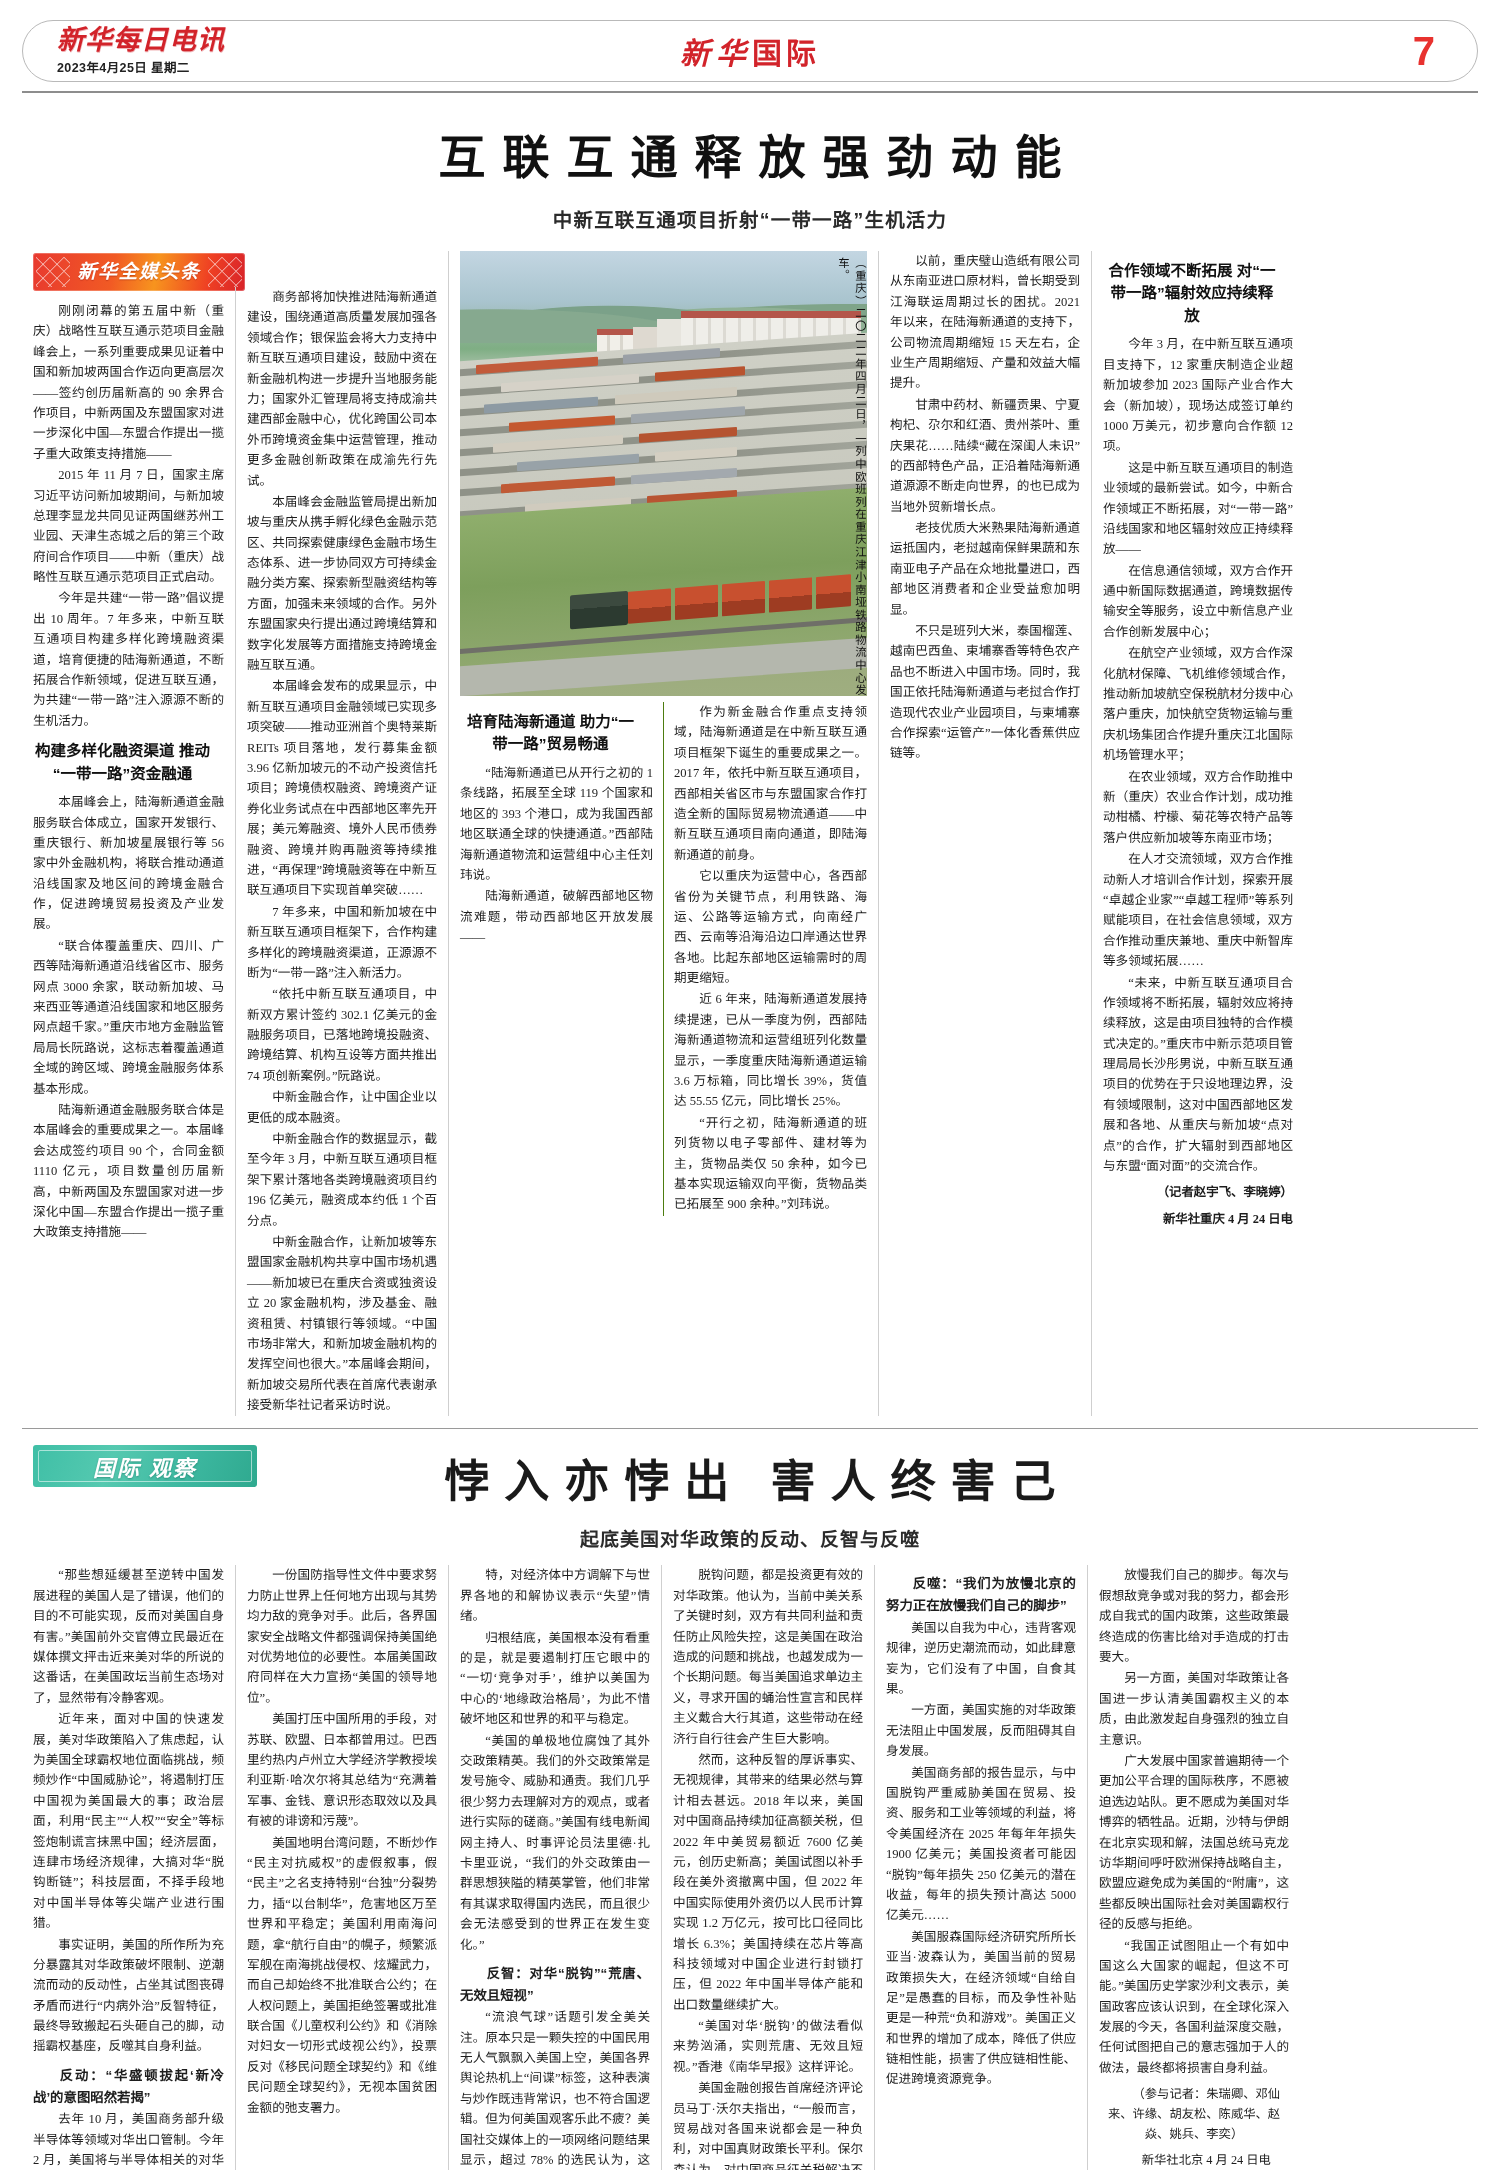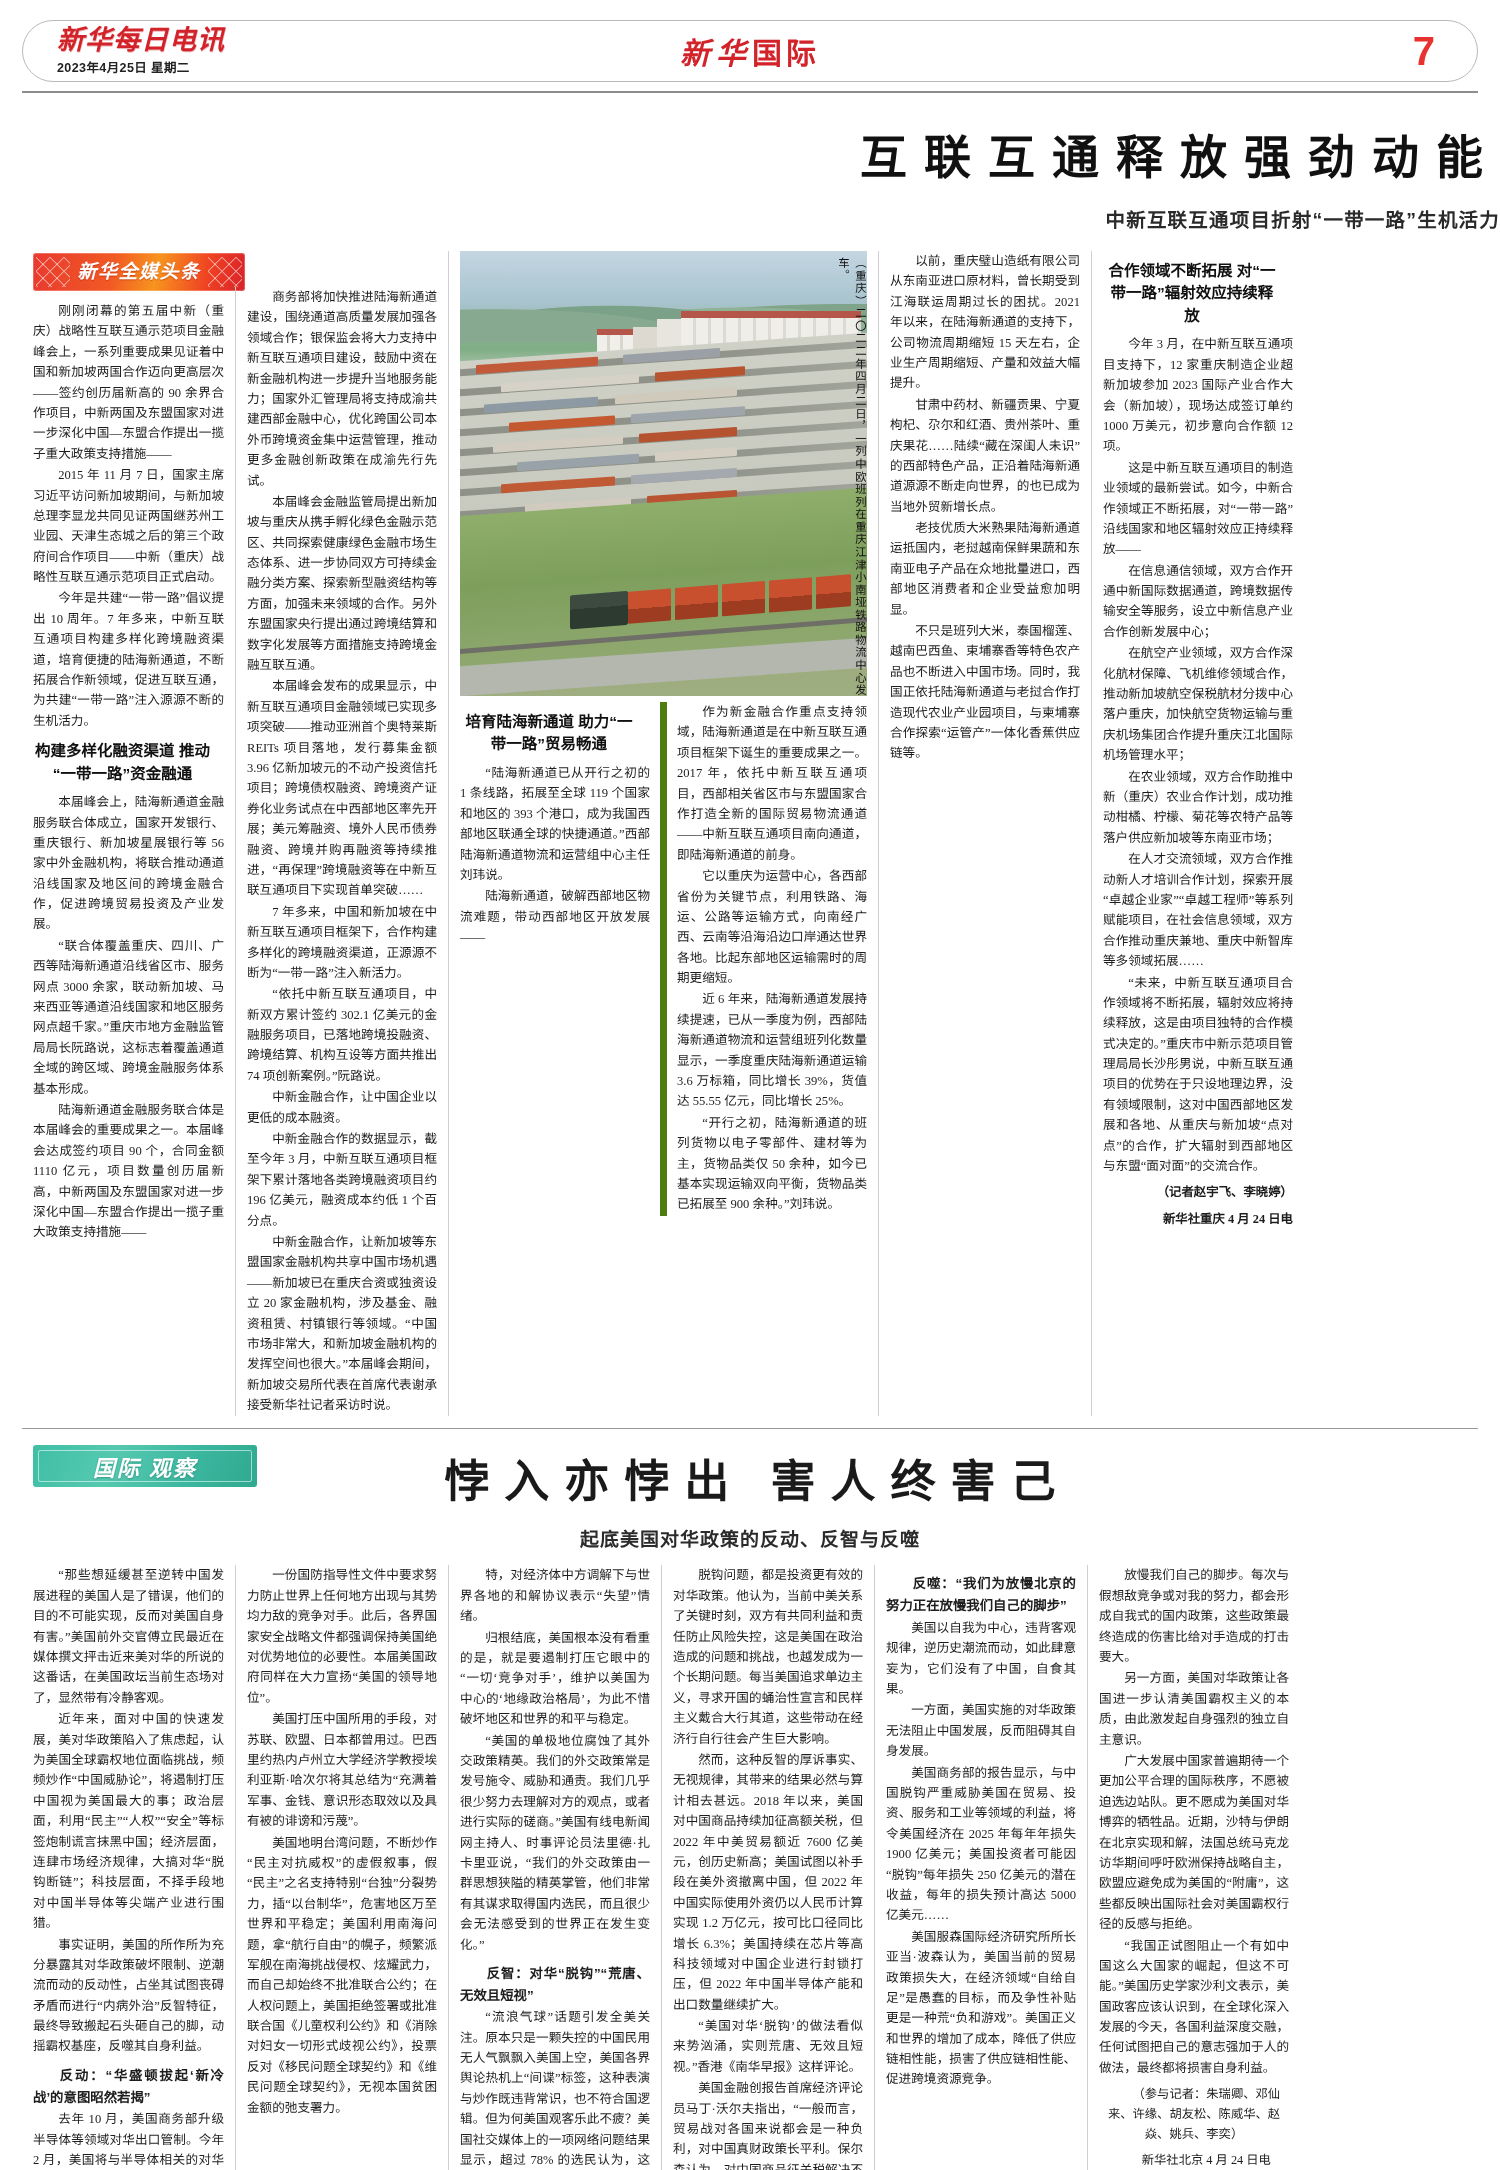--- a/index.html
+++ b/index.html
@@ -50,21 +50,21 @@
   }
   .mast-title .blk { font-style: normal; letter-spacing: 4px; }
   .mast-right { margin-left: auto; padding-right: 42px; }
   .page-num {
     font-family: "Liberation Sans", sans-serif;
     font-size: 40px; font-weight: 700; color: #e8322f;
   }
   .rule-top { margin: 9px 22px 0 22px; border-top: 2.2px solid #8d8d8d; }
 
   
-  .headline-wrap { margin-top: 26px; text-align: right; }
+  .headline-wrap { margin-top: 26px; text-align: center; }
   h1.headline {
     font-family: "Liberation Serif", "DejaVu Serif", serif;
     font-size: 47px; font-weight: 700;
     letter-spacing: 17px; color: #111;
     text-indent: 17px;
   }
   .subhead {
     margin-top: 16px;
     font-family: "Liberation Sans", sans-serif;
     font-size: 19.5px; font-weight: 600;
@@ -336,21 +336,21 @@
             <div class="car" style="left:53%; width:11%;"></div>
             <div class="car" style="left:65%; width:11%;"></div>
             <div class="car" style="left:77%; width:11%;"></div>
             <div class="car" style="left:89%; width:9%;"></div>
           </div>
           <div class="ph-road"></div>
         </div>
         <div class="photo-caption">（重庆）二〇二二年四月二日，一列中欧班列在重庆江津小南垭铁路物流中心发车。</div>
       </div>
       <div style="display:flex; margin-top:6px;">
-        <div style="flex:1; padding-right:10px; border-right:7px solid #4d7c0f;">
+        <div style="flex:1; padding-right:10px; border-right:1px solid #4d7c0f;">
           <p></p>
           <div class="subhd">培育陆海新通道 助力“一带一路”贸易畅通</div>
           <p>“陆海新通道已从开行之初的 1 条线路，拓展至全球 119 个国家和地区的 393 个港口，成为我国西部地区联通全球的快捷通道。”西部陆海新通道物流和运营组中心主任刘玮说。</p>
           <p>陆海新通道，破解西部地区物流难题，带动西部地区开放发展——</p>
         </div>
         <div style="flex:1; padding-left:10px;">
           <p>作为新金融合作重点支持领域，陆海新通道是在中新互联互通项目框架下诞生的重要成果之一。2017 年，依托中新互联互通项目，西部相关省区市与东盟国家合作打造全新的国际贸易物流通道——中新互联互通项目南向通道，即陆海新通道的前身。</p>
           <p>它以重庆为运营中心，各西部省份为关键节点，利用铁路、海运、公路等运输方式，向南经广西、云南等沿海沿边口岸通达世界各地。比起东部地区运输需时的周期更缩短。</p>
           <p>近 6 年来，陆海新通道发展持续提速，已从一季度为例，西部陆海新通道物流和运营组班列化数量显示，一季度重庆陆海新通道运输 3.6 万标箱，同比增长 39%，货值达 55.55 亿元，同比增长 25%。</p>
           <p>“开行之初，陆海新通道的班列货物以电子零部件、建材等为主，货物品类仅 50 余种，如今已基本实现运输双向平衡，货物品类已拓展至 900 余种。”刘玮说。</p>

